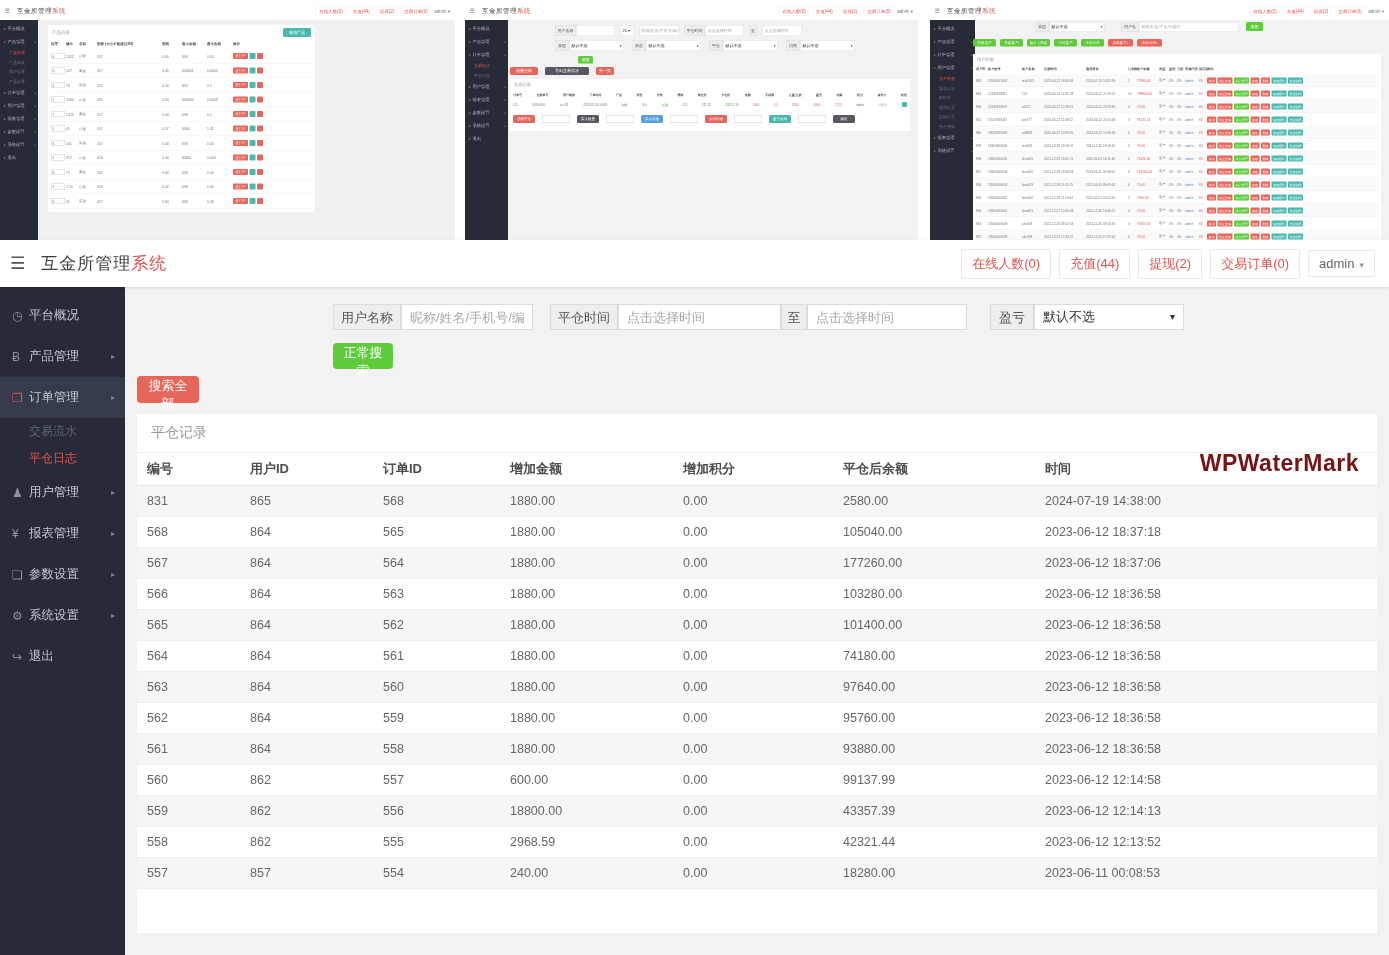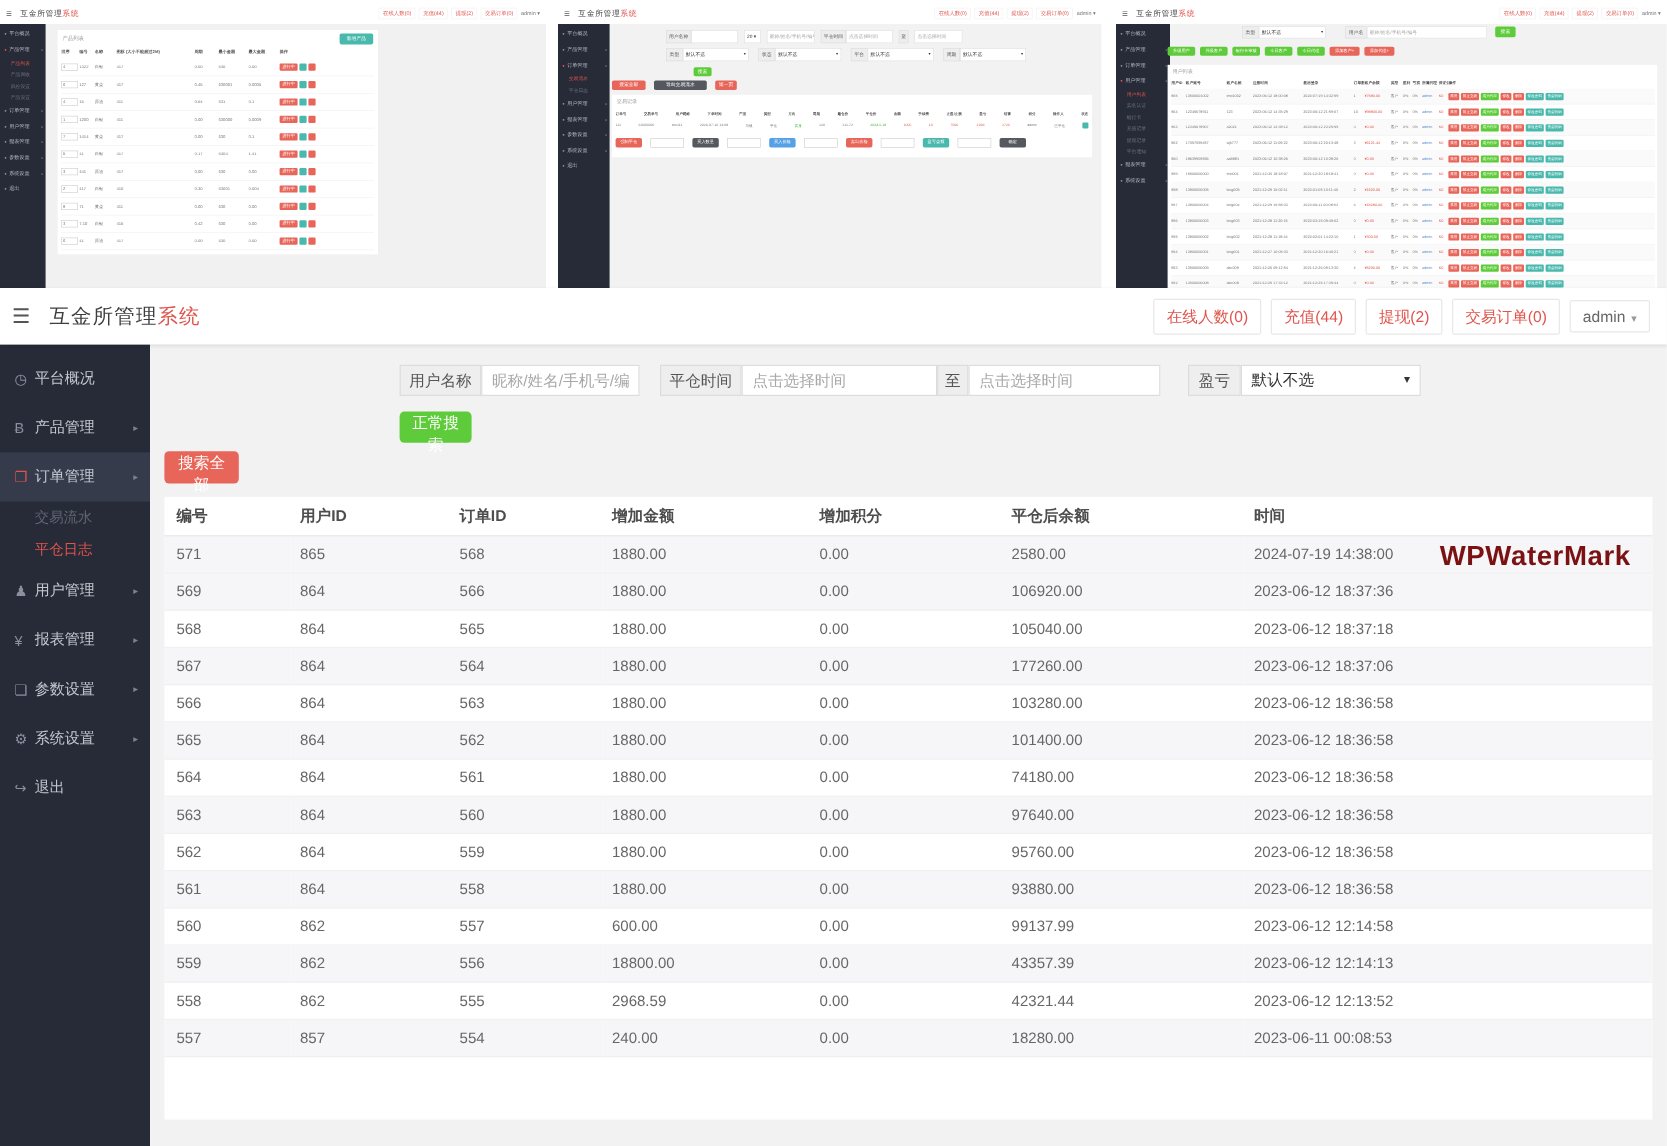--- a/index.html
+++ b/index.html
@@ -867,20 +867,21 @@
   <input class="finput" style="left: 493px; width: 163px;" placeholder="点击选择时间">
   <span class="flabel" style="left:656px;width:26px">至</span>
   <input class="finput" style="left: 682px; width: 160px;" placeholder="点击选择时间">
   <span class="flabel" style="left:865px;width:44px">盈亏</span>
   <div class="fselect" style="left:909px;width:150px"><span>默认不选</span><span class="sel-caret">▾</span></div>
 
   <button class="btn" id="btn-normal">正常搜索</button>
   <button class="btn" id="btn-all">搜索全部</button>
 
   <div id="panel">
+    <div id="panel-title">平仓记录</div>
     <div id="watermark">WPWaterMark</div>
     <table>
       <colgroup>
           <col style="width:105px">
           <col style="width:133px">
           <col style="width:127px">
           <col style="width:173px">
           <col style="width:160px">
           <col style="width:202px">
           <col>
@@ -891,36 +892,27 @@
             <th>用户ID</th>
             <th>订单ID</th>
             <th>增加金额</th>
             <th>增加积分</th>
             <th>平仓后余额</th>
             <th>时间</th>
           </tr>
         </thead>
       <tbody id="tbody">
           <tr class="odd">
-            <td>571</td>
+            <td>831</td>
             <td>865</td>
             <td>568</td>
             <td>1880.00</td>
             <td>0.00</td>
             <td>2580.00</td>
             <td>2024-07-19 14:38:00</td>
-          </tr>
-          <tr class="odd">
-            <td>569</td>
-            <td>864</td>
-            <td>566</td>
-            <td>1880.00</td>
-            <td>0.00</td>
-            <td>106920.00</td>
-            <td>2023-06-12 18:37:36</td>
           </tr>
           <tr>
             <td>568</td>
             <td>864</td>
             <td>565</td>
             <td>1880.00</td>
             <td>0.00</td>
             <td>105040.00</td>
             <td>2023-06-12 18:37:18</td>
           </tr>

